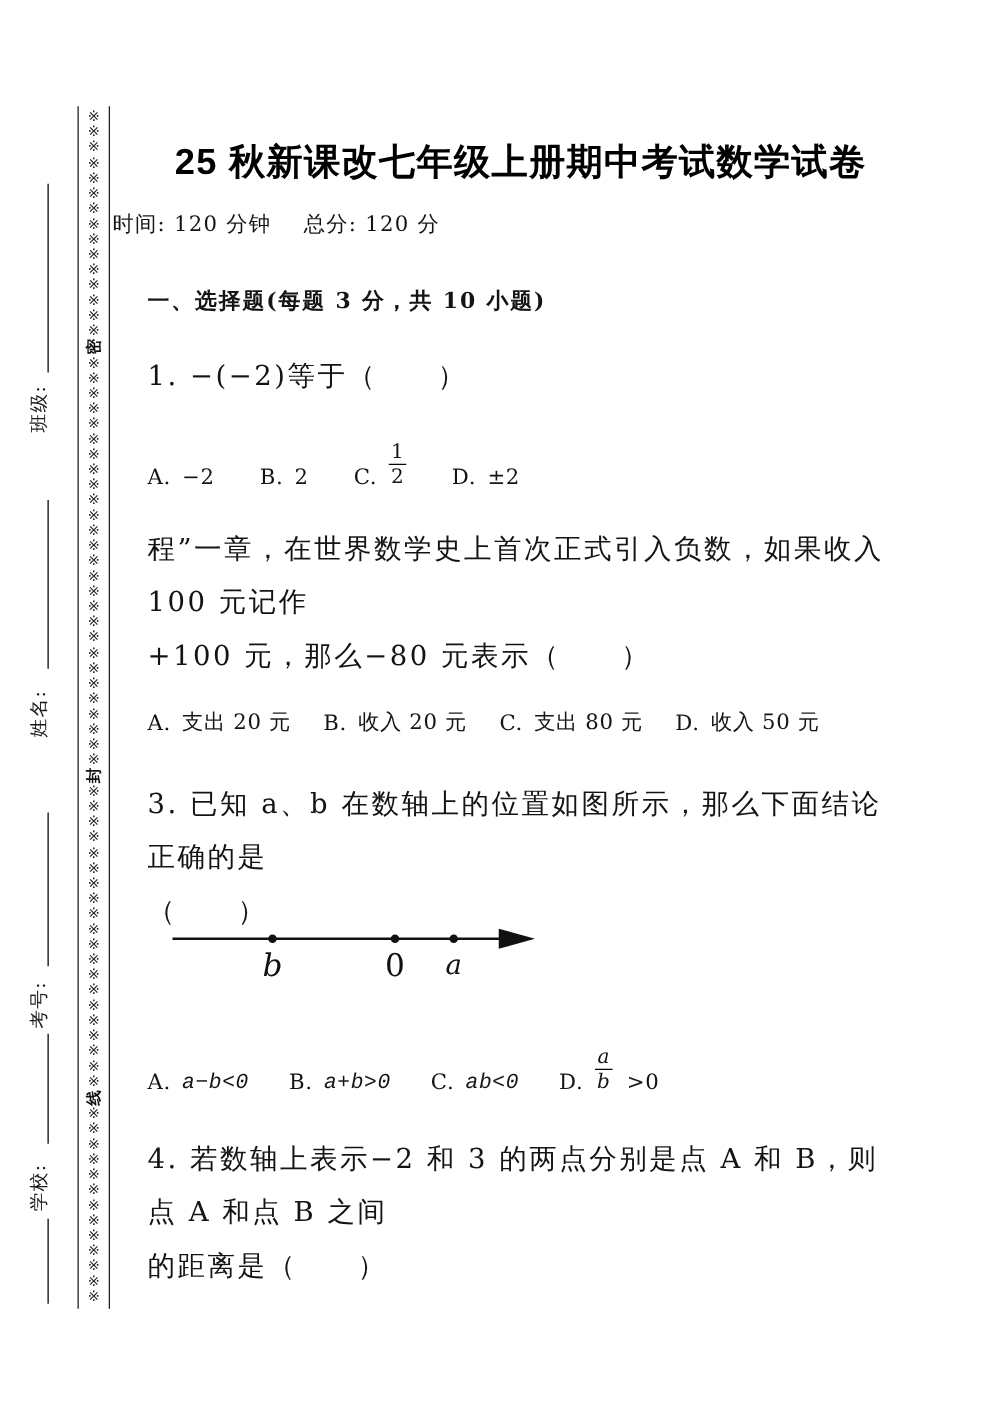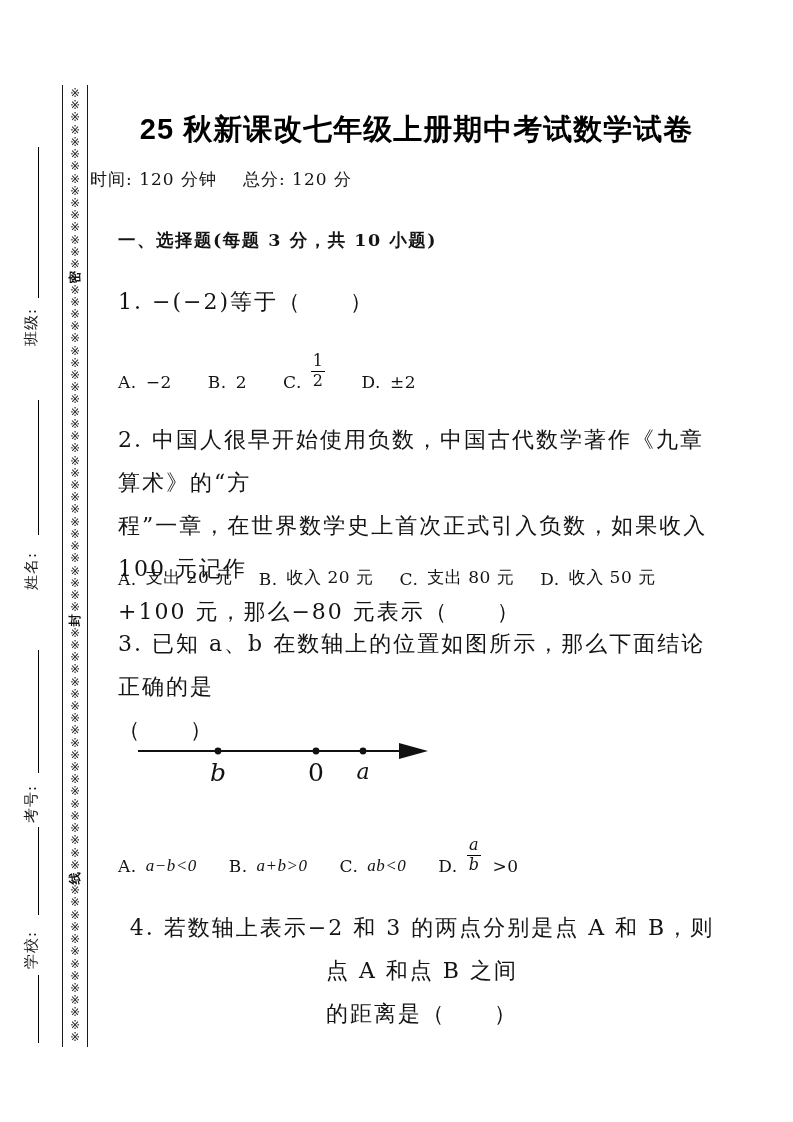--- a/index.html
+++ b/index.html
@@ -28,30 +28,30 @@
     font-family:"Liberation Sans","DejaVu Sans",sans-serif; font-weight:bold;
     font-size:29px; letter-spacing:1px; color:#000;margin-top:24px;
   }
   .subtitle { position:absolute; left:90px; right:80px; top:168px; font-size:17px; letter-spacing:1px; }
   .subtitle .gap { display:inline-block; width:26px; }
   .section-heading { position:absolute; left:118px; top:228px; font-size:17.5px; font-weight:bold; letter-spacing:1.5px;text-align:center; }
   .qtext { position:absolute; left:118px; width:608px; font-size:22px; letter-spacing:2px; line-height:43px; }
   .q1-text { top:280px; }
   .q2-text { top:418px; }
   .q3-text { top:622px; }
-  .q4-text { top:906px;text-align:center; }
+  .q4-text { top:906px; }
   .opt-row {
     position:absolute; left:118px; display:flex; align-items:flex-end;
     font-size:17px; letter-spacing:0.5px; white-space:nowrap;
   }
   .q1-options { top:352px; column-gap:36px; }
   .q2-options { top:566px; column-gap:26px; }
   .q3-options { top:836px; column-gap:32px; }
   .opt { display:inline-flex; align-items:flex-end; column-gap:9px; }
-  .opt-val.math { font-style:italic; font-family:Liberation Serif, serif; }
+  .opt-val.math { font-style:italic; font-family:Liberation Mono, monospace; }
   .frac { display:inline-flex; flex-direction:column; align-items:center; line-height:1.18; font-size:16px; margin-bottom:1px; }
   .frac .den { border-top:1.2px solid #000; padding:0 2px; }
   .frac.math { font-style:italic; }
   .frac-suffix { margin-left:2px; }
   .numberline { position:absolute; left:136px; top:733px; width:300px; height:58px; }
   .nl-lab { font-family:"DejaVu Serif",serif; }
 </style>
 </head>
 <body>
 
@@ -174,21 +174,20 @@
         <span class="den">2</span>
       </span>
     </span>
     <span class="opt">
       <span class="opt-label">D.</span>
       <span class="opt-val">±2</span>
     </span>
   </div>
 
   <div class="qtext q2-text">
-    <div>2. 中国人很早开始使用负数，中国古代数学著作《九章算术》的“方</div>
     <div>程”一章，在世界数学史上首次正式引入负数，如果收入 100 元记作</div>
     <div>+100 元，那么−80 元表示（　　）</div>
   </div>
   <div class="opt-row q2-options">
     <span class="opt">
       <span class="opt-label">A.</span>
       <span class="opt-val">支出 20 元</span>
     </span>
     <span class="opt">
       <span class="opt-label">B.</span>

